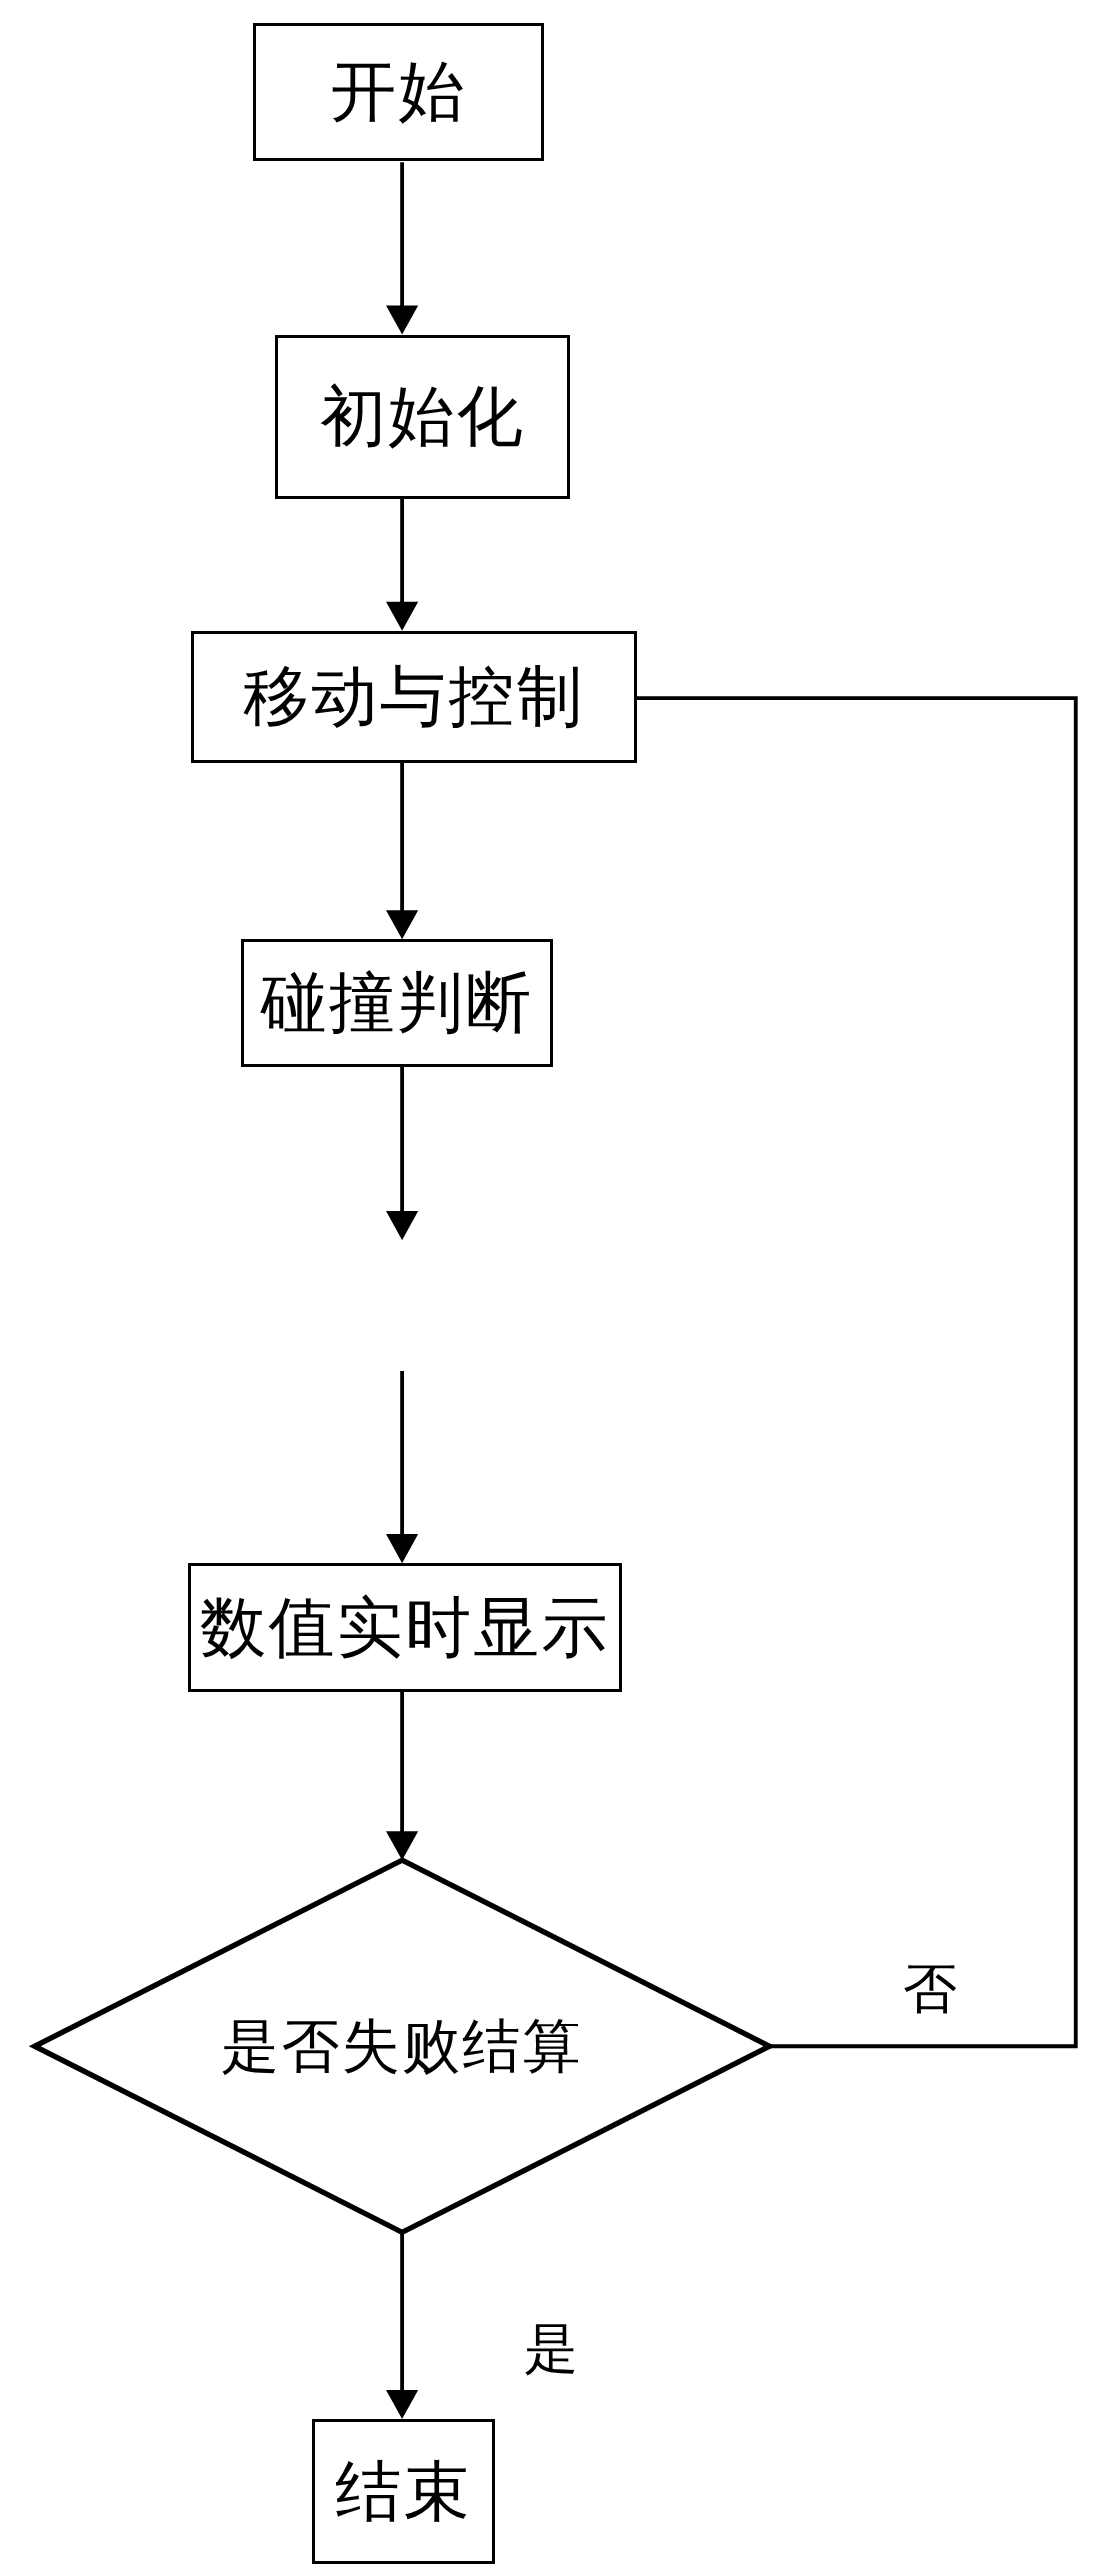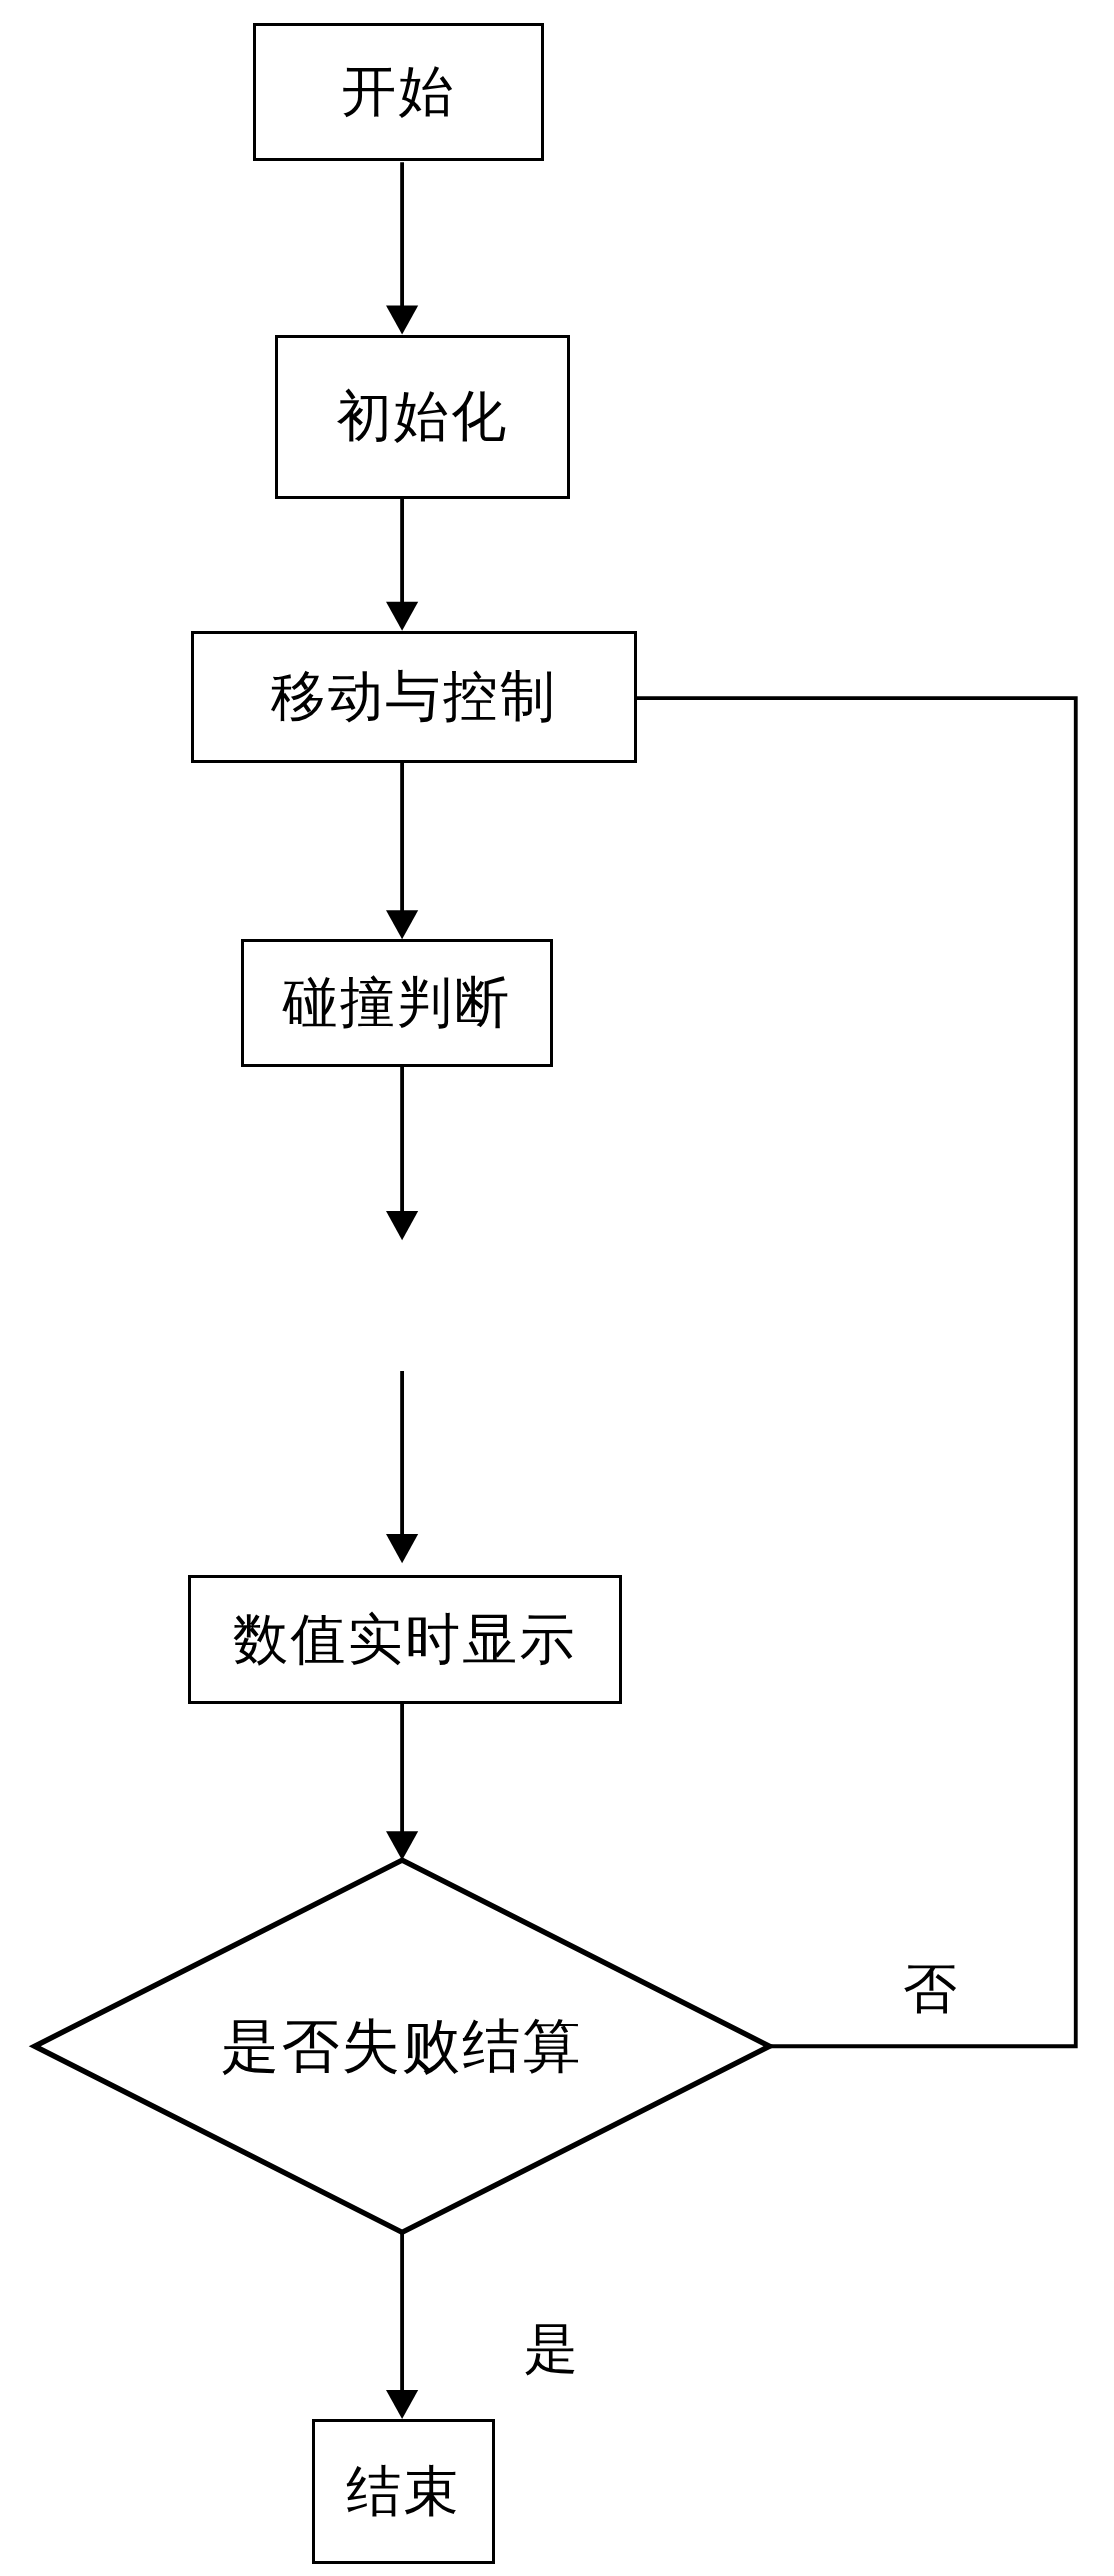--- a/index.html
+++ b/index.html
@@ -14,21 +14,21 @@
   }
   .flow-svg { position: absolute; left: 0; top: 0; width: 1115px; height: 2576px; }
   .node {
     position: absolute;
     box-sizing: border-box;
     border: 3.8px solid #000000;
     background: #ffffff;
     display: flex;
     align-items: center;
     justify-content: center;
-    font-size: 55px;
+    font-size: 66px;
     letter-spacing: 2.3px;
     white-space: nowrap;
   }
   .diamond-label {
     position: absolute;
     display: flex;
     align-items: center;
     justify-content: center;
     font-size: 58px;
     letter-spacing: 2.3px;
@@ -85,21 +85,21 @@
 
   <div class="node" style="left:191px; top:631px; width:446px; height:132px;">
     <span>移动与控制</span>
   </div>
 
   <div class="node" style="left:241px; top:939px; width:312px; height:128px;">
     <span>碰撞判断</span>
   </div>
 
 
-  <div class="node" style="left:188px; top:1563px; width:434px; height:129px;margin-top:12px;">
+  <div class="node" style="left:188px; top:1563px; width:434px; height:129px;">
     <span>数值实时显示</span>
   </div>
 
   <div class="diamond-label" style="left:19px; top:2019px; width:766px; height:55px;">是否失败结算</div>
 
   <div class="node" style="left:312px; top:2419px; width:183px; height:145px;font-family:Liberation Serif, serif;">
     <span>结束</span>
   </div>
 
   <div class="edge-label" style="left:903px; top:1961px;">否</div>

